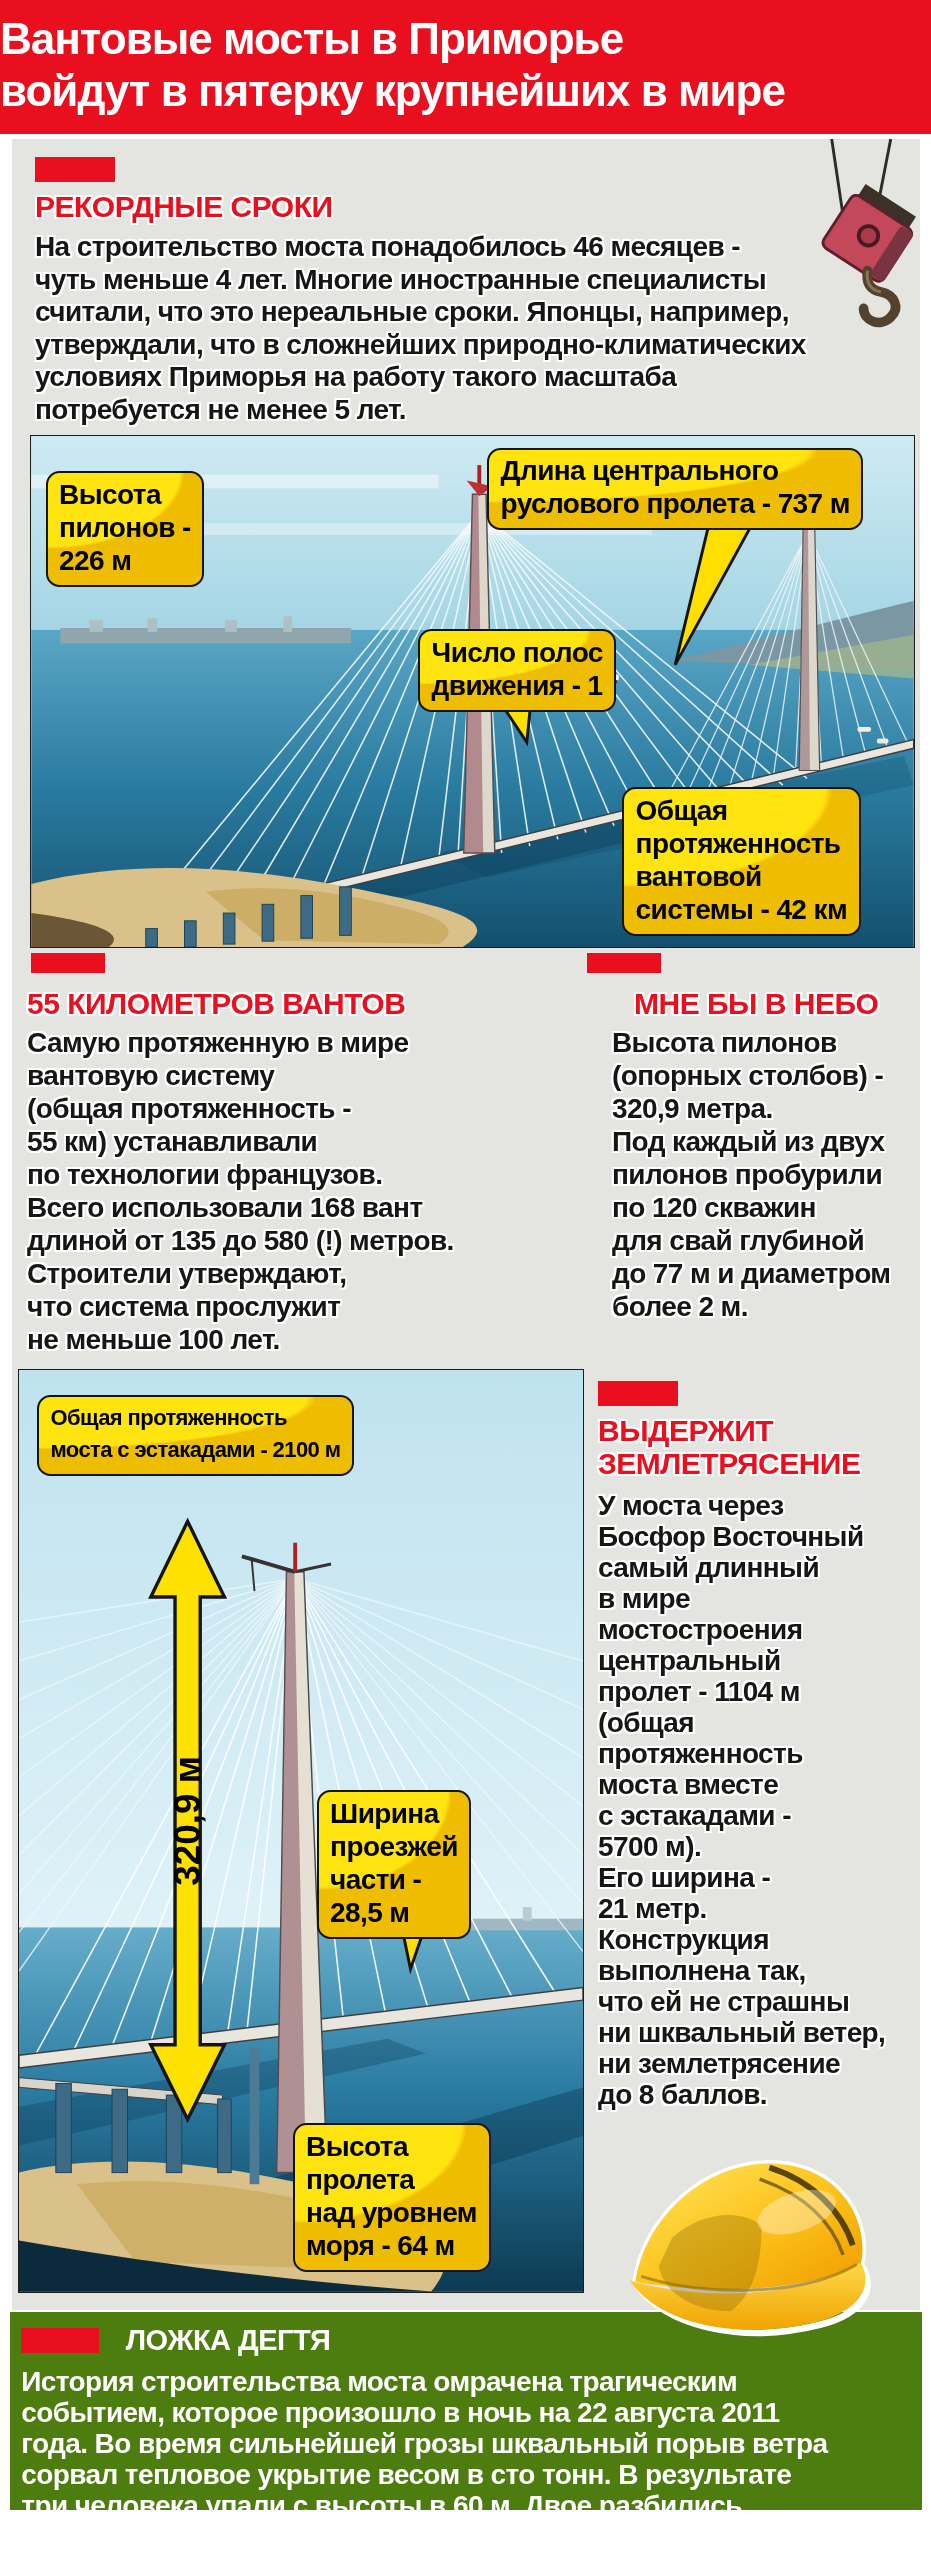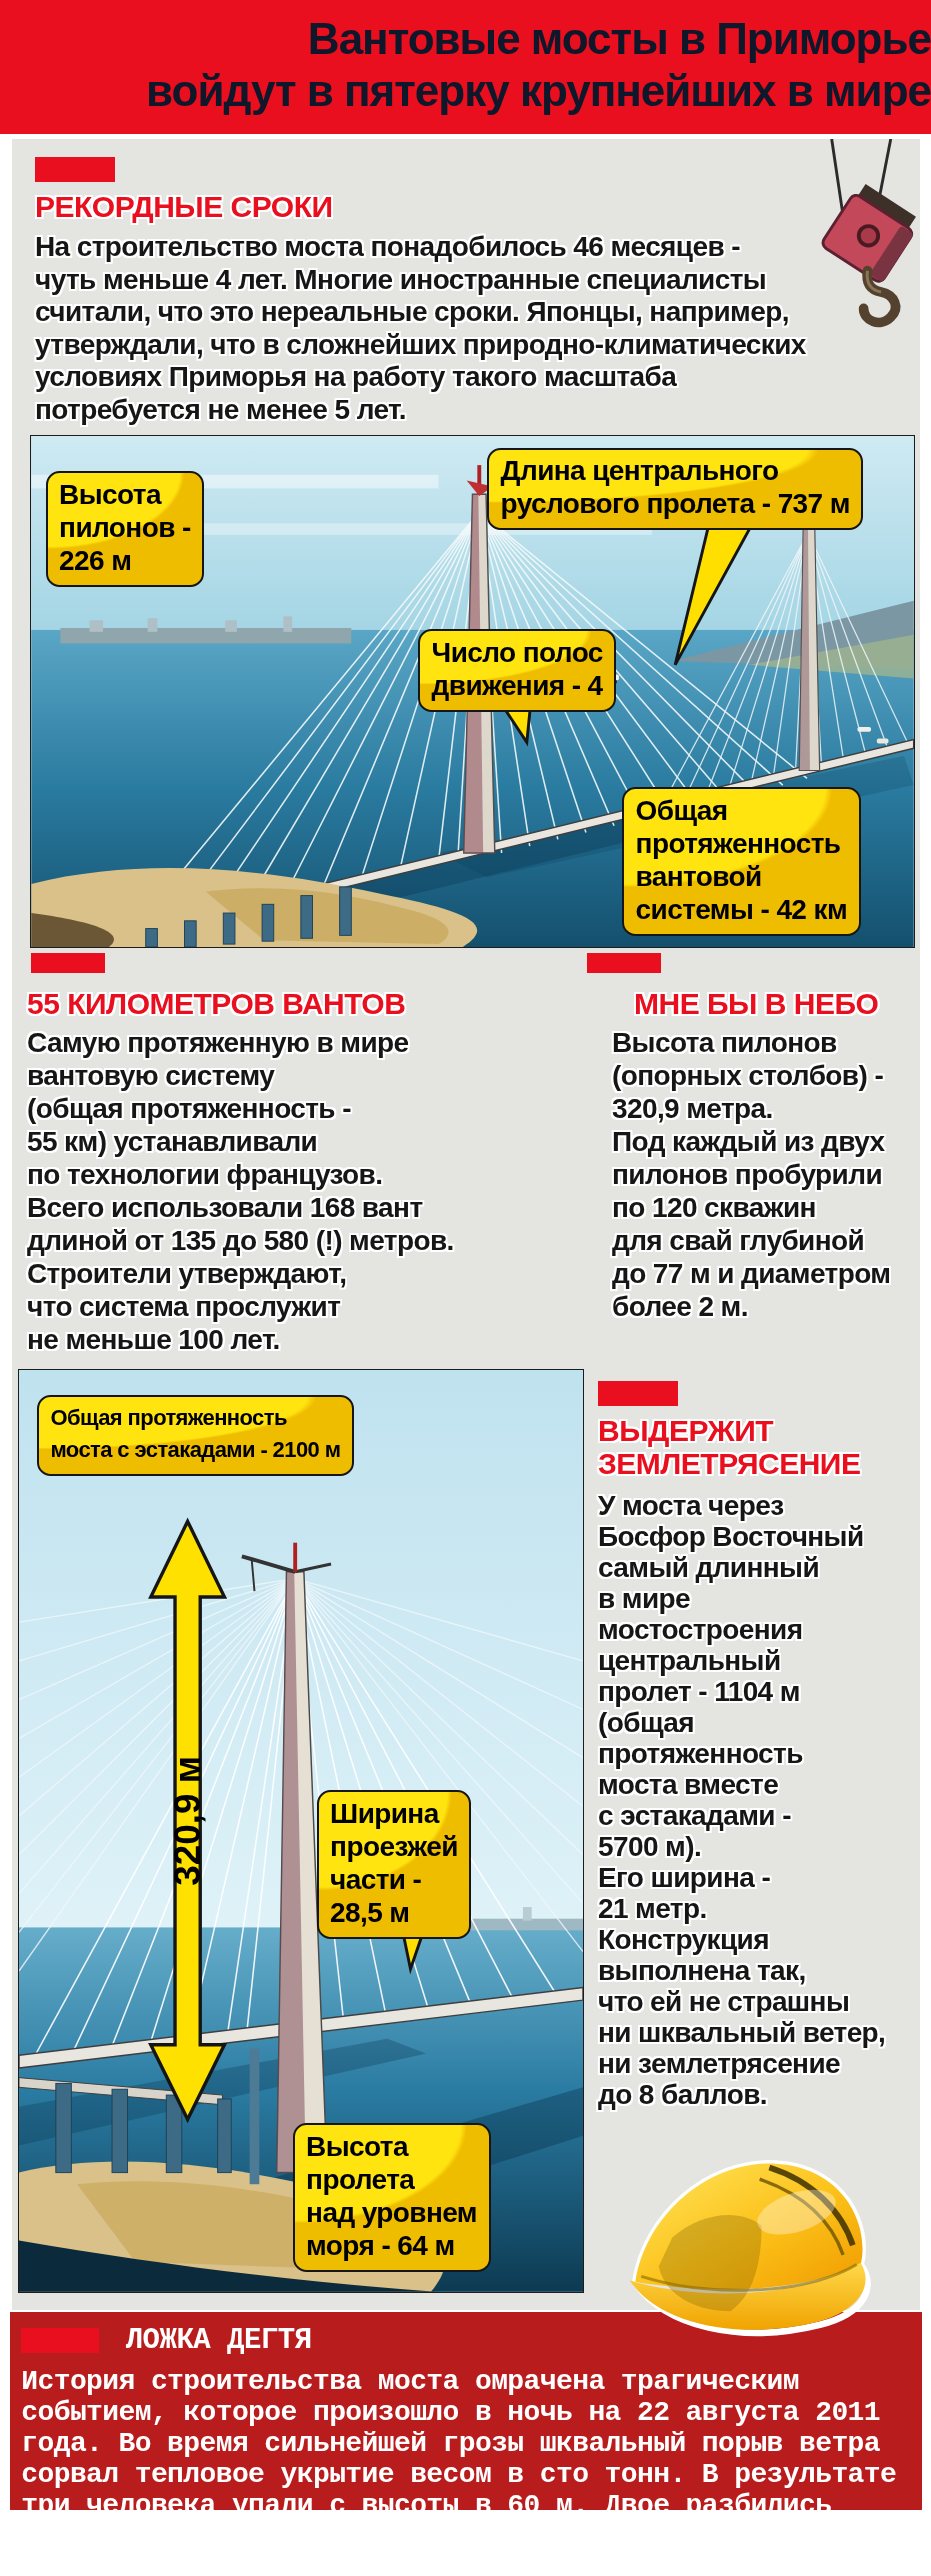--- a/index.html
+++ b/index.html
@@ -1,25 +1,25 @@
 <!DOCTYPE html>
 <html><head>
 <meta charset="utf-8">
 <style>
   html,body{margin:0;padding:0;background:#ffffff;}
   #page{position:relative;width:931px;height:2576px;background:#ffffff;overflow:hidden;
         font-family:"Liberation Sans","DejaVu Sans",sans-serif;font-weight:700;}
   .abs{position:absolute;}
   
-  #masthead{left:0;top:0;width:931px;height:134px;background:#e90f1e;text-align:right;color:#0f172a;}
+  #masthead{left:0;top:0;width:931px;height:134px;background:#e90f1e;text-align:left;color:#ffffff;}
   .headline{font-size:44px;line-height:52px;letter-spacing:-1px;white-space:nowrap;}
   
   #panel{left:11.6px;top:139px;width:908px;height:2171px;background:#e4e4e1;}
   
-  #tar-panel{left:9.7px;top:2312px;width:912px;height:198px;background:#b91c1c;font-family:Liberation Mono, monospace;}
+  #tar-panel{left:9.7px;top:2312px;width:912px;height:198px;background:#4d7c0f;}
   .marker{background:#e90f1e;}
   .sec-heading{color:#e90f1e;font-size:30px;line-height:33px;letter-spacing:-0.5px;white-space:pre-line;
       text-shadow:-1.9px -1.9px 0 #fff,1.9px -1.9px 0 #fff,-1.9px 1.9px 0 #fff,1.9px 1.9px 0 #fff,0 1.9px 0 #fff,0 -1.9px 0 #fff,1.9px 0 0 #fff,-1.9px 0 0 #fff;}
   .body-text{color:#161616;font-size:28px;line-height:32.5px;letter-spacing:-0.6px;white-space:pre-line;
       text-shadow:-1.9px -1.9px 0 #fff,1.9px -1.9px 0 #fff,-1.9px 1.9px 0 #fff,1.9px 1.9px 0 #fff,0 1.9px 0 #fff,0 -1.9px 0 #fff,1.9px 0 0 #fff,-1.9px 0 0 #fff;}
   .lh34{line-height:33px;}
   .lh32{line-height:31px;}
   .photo{border:1.9px solid #1c1c1c;overflow:hidden;background:#bfe0ec;}
   .callout{position:absolute;display:inline-block;color:#000;font-size:28px;line-height:33px;letter-spacing:-0.6px;
       white-space:pre-line;padding:4.8px 11.6px 7.8px 11.6px;border:2.9px solid #151515;border-radius:13.6px;
@@ -128,21 +128,21 @@
 
       <polygon points="700,86 746,86 664,236" fill="#ffdf00" stroke="#151515" stroke-width="3"></polygon>
       <polygon points="478,266 516,266 511,316" fill="#ffdf00" stroke="#151515" stroke-width="3"></polygon>
     </svg>
     <div class="callout" style="left:14.5px;top:35px;">Высота
 пилонов -
 226 м</div>
     <div class="callout" style="left:456px;top:11.6px;">Длина центрального
 руслового пролета - 737 м</div>
     <div class="callout" style="left:387px;top:193px;">Число полос
-движения - 4</div>
+движения - 1</div>
     <div class="callout" style="left:591px;top:351px;">Общая
 протяженность
 вантовой
 системы - 42 км</div>
   </div>
 
   <div class="abs marker" style="left:31px;top:953px;width:74px;height:20.4px;"></div>
   <div class="abs marker" style="left:587px;top:953px;width:74px;height:20.4px;"></div>
 
   <div class="abs sec-heading" style="left:27px;top:987px;">55 КИЛОМЕТРОВ ВАНТОВ</div>

